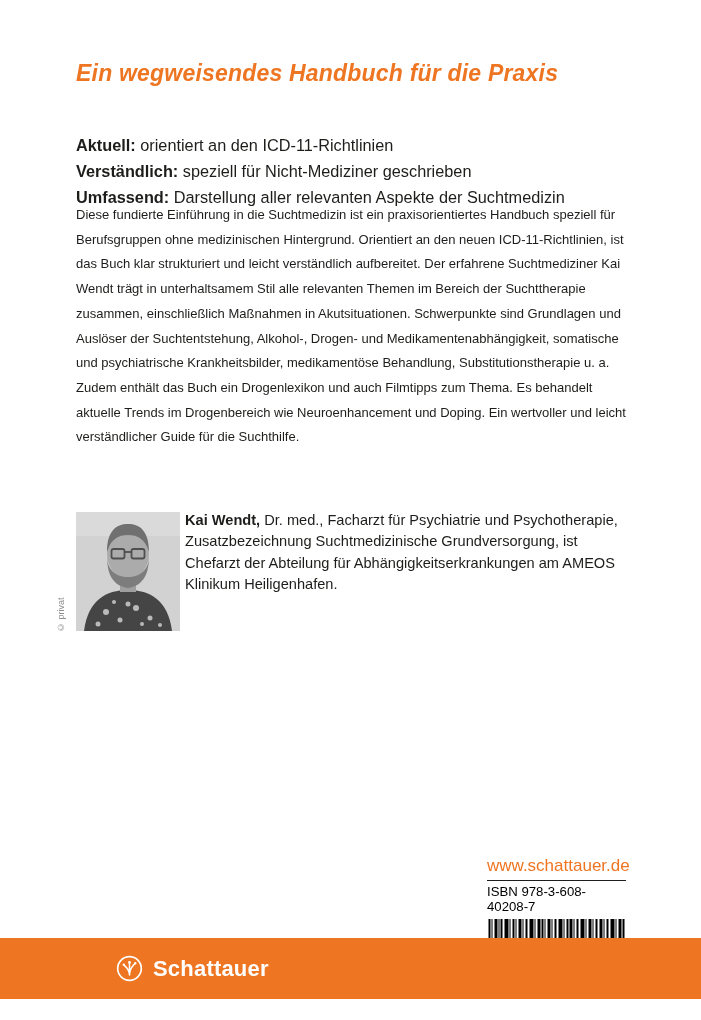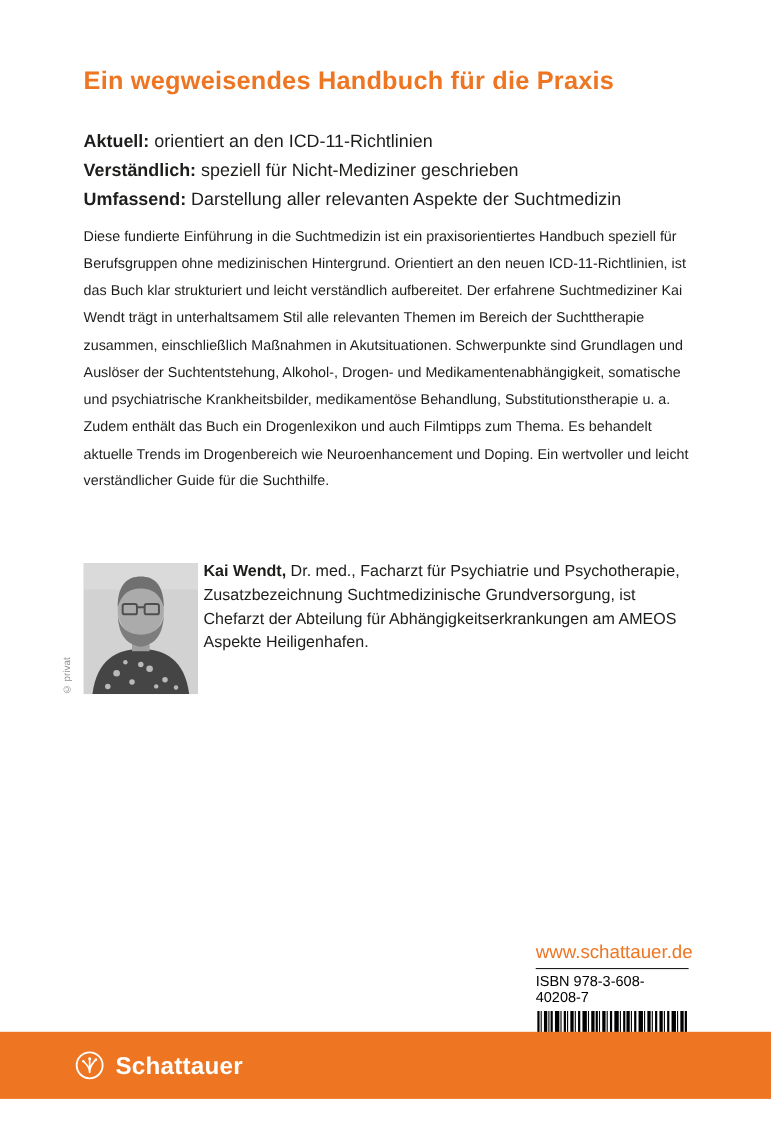--- a/index.html
+++ b/index.html
@@ -4,23 +4,23 @@
 <style>
   * { margin:0; padding:0; box-sizing:border-box; }
   html, body { background:#ffffff; }
   .cover {
     position:relative; width:701px; height:1020px; margin:0 auto;
     background:#ffffff; color:#1d1d1b;
     font-family:"Liberation Sans", sans-serif; overflow:hidden;
   }
   .heading {
     position:absolute; left:76px; top:60px;
-    font-size:23px; font-weight:700; color:#ee7522; letter-spacing:0.2px;
+    font-size:23px; font-weight:700; color:#ee7522; letter-spacing:0.2px;font-style:italic;
   }
-  .highlights { position:absolute; left:76px; top:116px; font-size:16.3px; line-height:26px; }
+  .highlights { position:absolute; left:76px; top:132px; font-size:16.3px; line-height:26px; }
   .hl-line strong { font-weight:700; }
   .description {
     position:absolute; left:76px; top:203px; width:561px;
     font-size:13px; line-height:24.7px;
   }
   .photo {
     position:absolute; left:76px; top:512px; width:104px; height:119px;
     background:#d2d2d2; overflow:hidden;
   }
   .photo svg { display:block; }
@@ -39,21 +39,21 @@
   .website {
     display:block; color:#ee7522; font-size:17px; text-decoration:none;
     margin-bottom:4px; cursor:pointer;
   }
   .divider { border-top:1.5px solid #1d1d1b; margin:2px 0 3px 0; }
   .isbn { font-size:13.2px; color:#000000; margin-bottom:5px; }
   .barcode { width:139px; height:40px; background:#ffffff; }
   .barcode svg { display:block; }
   .orange-bar {
     position:absolute; left:0; top:938px; width:701px; height:61px;
-    background:#ee7522; display:flex; align-items:center; padding-left:68px;
+    background:#ee7522; display:flex; align-items:center; padding-left:116px;
   }
   .logo-circle { display:flex; align-items:center; margin-right:10px; }
   .publisher-name { color:#ffffff; font-size:22px; font-weight:700; letter-spacing:0.2px; }
 </style>
 </head>
 <body>
 
 <div class="cover">
 
   <h1 class="heading">Ein wegweisendes Handbuch für die Praxis</h1>
@@ -92,21 +92,21 @@
       <ellipse cx="52" cy="42" rx="21" ry="25" fill="#ababab"></ellipse>
       <path d="M31,40 C31,19 40,12 52,12 C64,12 73,19 73,40 C69,27 62,23 52,23 C42,23 35,27 31,40 Z" fill="#707070"></path>
       <path d="M31,44 C31,64 38,74 52,76 C66,74 73,64 73,44 C73,58 64,65 52,65 C40,65 31,58 31,44 Z" fill="#7d7d7d"></path>
       <rect x="35.5" y="37" width="13" height="9.5" rx="2" fill="none" stroke="#4f4f4f" stroke-width="1.8"></rect>
       <rect x="55.5" y="37" width="13" height="9.5" rx="2" fill="none" stroke="#4f4f4f" stroke-width="1.8"></rect>
       <line x1="48.5" y1="40" x2="55.5" y2="40" stroke="#4f4f4f" stroke-width="1.8"></line>
     </svg>
   </div>
 
   <p class="bio">
-    <strong>Kai Wendt,</strong><span> Dr. med., Facharzt für Psychiatrie und Psychotherapie, Zusatzbezeichnung Suchtmedizinische Grundversorgung, ist Chefarzt der Abteilung für Abhängigkeitserkrankungen am AMEOS Aspekte Heiligenhafen.</span>
+    <strong>Kai Wendt,</strong><span> Dr. med., Facharzt für Psychiatrie und Psychotherapie, Zusatzbezeichnung Suchtmedizinische Grundversorgung, ist Chefarzt der Abteilung für Abhängigkeitserkrankungen am AMEOS Klinikum Heiligenhafen.</span>
   </p>
 
   <div class="footer-info">
     <a class="website">www.schattauer.de</a>
     <div class="divider"></div>
     <div class="isbn">ISBN 978-3-608-40208-7</div>
     <div class="barcode">
       <svg width="139" height="40" viewBox="0 0 138 40" xmlns="http://www.w3.org/2000/svg">
         <rect width="138" height="40" fill="#ffffff"></rect>
         <g fill="#000000">

